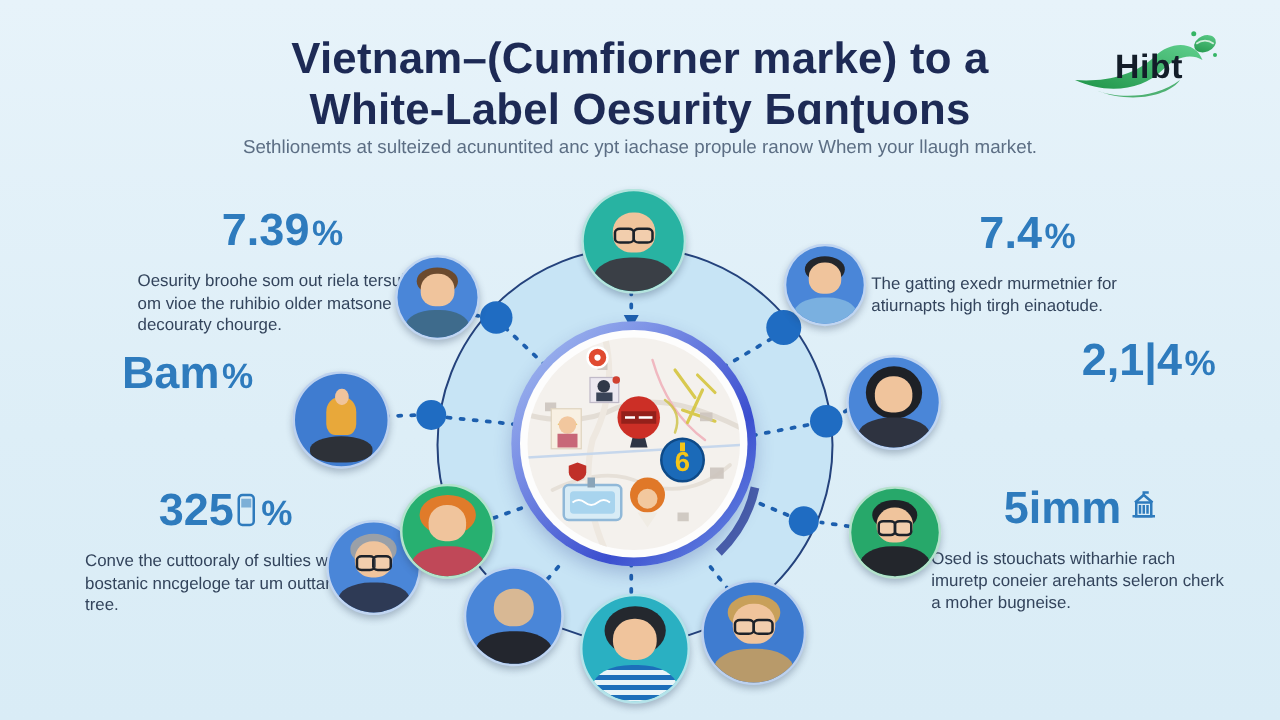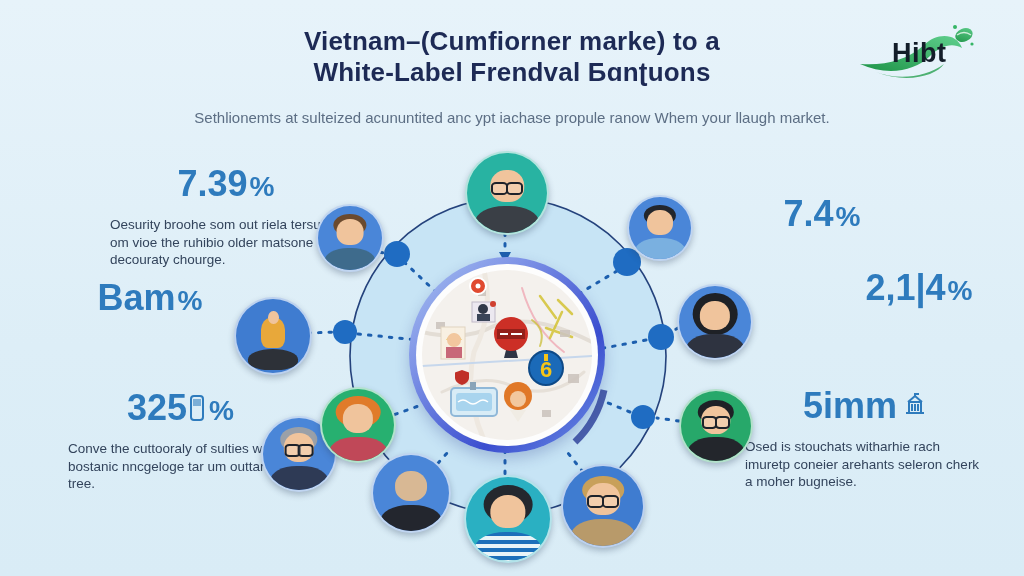--- a/index.html
+++ b/index.html
@@ -1,20 +1,20 @@
 <!DOCTYPE html>
 <html><head>
 <meta charset="utf-8">
 <style>
   html,body{margin:0;padding:0;}
   body{width:1024px;height:576px;overflow:hidden;font-family:"Liberation Sans",sans-serif;}
   .stage{position:relative;width:1024px;height:576px;background:linear-gradient(180deg,#e7f3fa 0%,#ddeef7 60%,#d9ecf6 100%);overflow:hidden;}
 
   
-  .title{position:absolute;left:0;top:26px;width:1024px;text-align:center;color:#1d2a55;font-weight:800;font-size:26px;line-height:1.18;letter-spacing:.2px;}
+  .title{position:absolute;left:0;top:26px;width:1024px;text-align:center;color:#1d2a55;font-weight:800;font-size:35px;line-height:1.18;letter-spacing:.2px;}
   .subtitle{position:absolute;left:0;top:109px;width:1024px;text-align:center;color:#5c6e84;font-size:15px;font-weight:500;}
 
   
   .logo{position:absolute;left:852px;top:18px;width:130px;height:66px;}
   .logo-text{position:absolute;left:22px;top:20px;font-size:27px;font-weight:800;color:#131d29;letter-spacing:.5px;margin-left:18px;}
 
   
   .stat{position:absolute;display:flex;flex-direction:column;gap:14px;}
   .stat-num{font-size:36px;font-weight:800;color:#2e7bbd;text-align:center;line-height:1;}
   .stat-num .pct{font-size:.78em;font-weight:700;margin-left:2px;}
@@ -89,21 +89,21 @@
       <circle cx="345" cy="332" r="12"></circle>
       <circle cx="627" cy="262" r="14"></circle>
       <circle cx="661" cy="337" r="13"></circle>
       <circle cx="643" cy="417" r="12"></circle>
     </g>
     <path d="M604,390 A102,102 0 0 1 575,442" fill="none" stroke="#32479e" stroke-width="7" opacity=".85"></path>
   </svg>
 
   <div class="title">
     <div>Vietnam–(Cumfiorner marke) to a</div>
-    <div>White-Label Frendval Ƃɑnʈuons</div>
+    <div>White-Label Oesurity Ƃɑnʈuons</div>
   </div>
   <div class="subtitle">Sethlionemts at sulteized acununtited anc ypt iachase propule ranow Whem your llaugh market.</div>
 
   <div class="logo">
     <svg width="130" height="66" viewBox="0 0 130 66">
       <defs>
         <linearGradient id="g1" x1="0" y1="1" x2="1" y2="0">
           <stop offset="0" stop-color="#1f9448"></stop>
             <stop offset="1" stop-color="#5fcf8d"></stop>
         </linearGradient>
@@ -125,22 +125,23 @@
 
   <div class="stat" style="left:36px;top:280px;width:228px;">
     <div class="stat-num" style="font-size:36px;"><span>Bam</span><span class="pct">%</span></div>
   </div>
 
   <div class="stat" style="left:68px;top:390px;width:225px;align-items:center;">
     <div class="stat-num"><span>325</span><span class="batt"></span><span class="pct">%</span></div>
     <div class="stat-text">Conve the cuttooraly of sulties whiles bostanic nncgeloge tar um outtare tree.</div>
   </div>
 
-  <div class="stat" style="left:697px;top:168px;width:250px;margin-top:28px;">
+  <div class="stat" style="left:697px;top:168px;width:250px;">
     <div class="stat-num"><span>7.4</span><span class="pct">%</span></div>
+    <div class="stat-text">The gatting exedr murmetnier for atiurnapts high tirgh einaotude.</div>
   </div>
 
   <div class="stat" style="left:752px;top:270px;width:240px;margin-left:47px;">
     <div class="stat-num"><span>2,1|4</span><span class="pct">%</span></div>
   </div>
 
   <div class="stat" style="left:745px;top:388px;width:240px;">
     <div class="stat-num"><span>5imm</span><span class="bld"><svg width="24" height="24" viewBox="0 0 24 24" fill="none" stroke="#2e7bbd" stroke-width="2">
             <path d="M3,21 h18"></path>
             <rect x="6" y="10" width="12" height="11"></rect>

